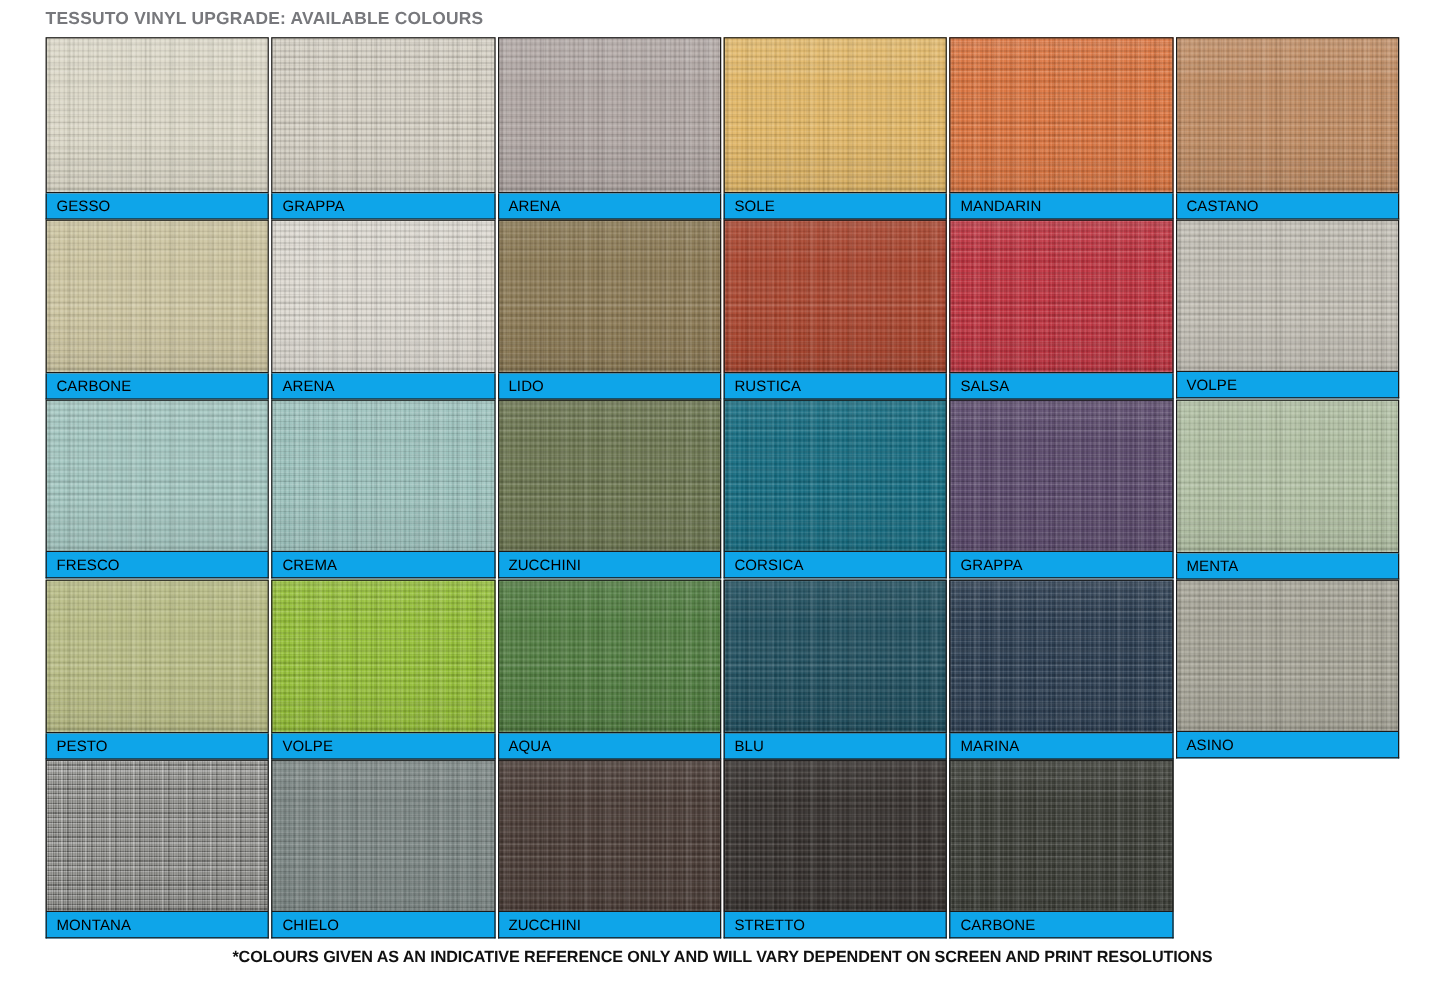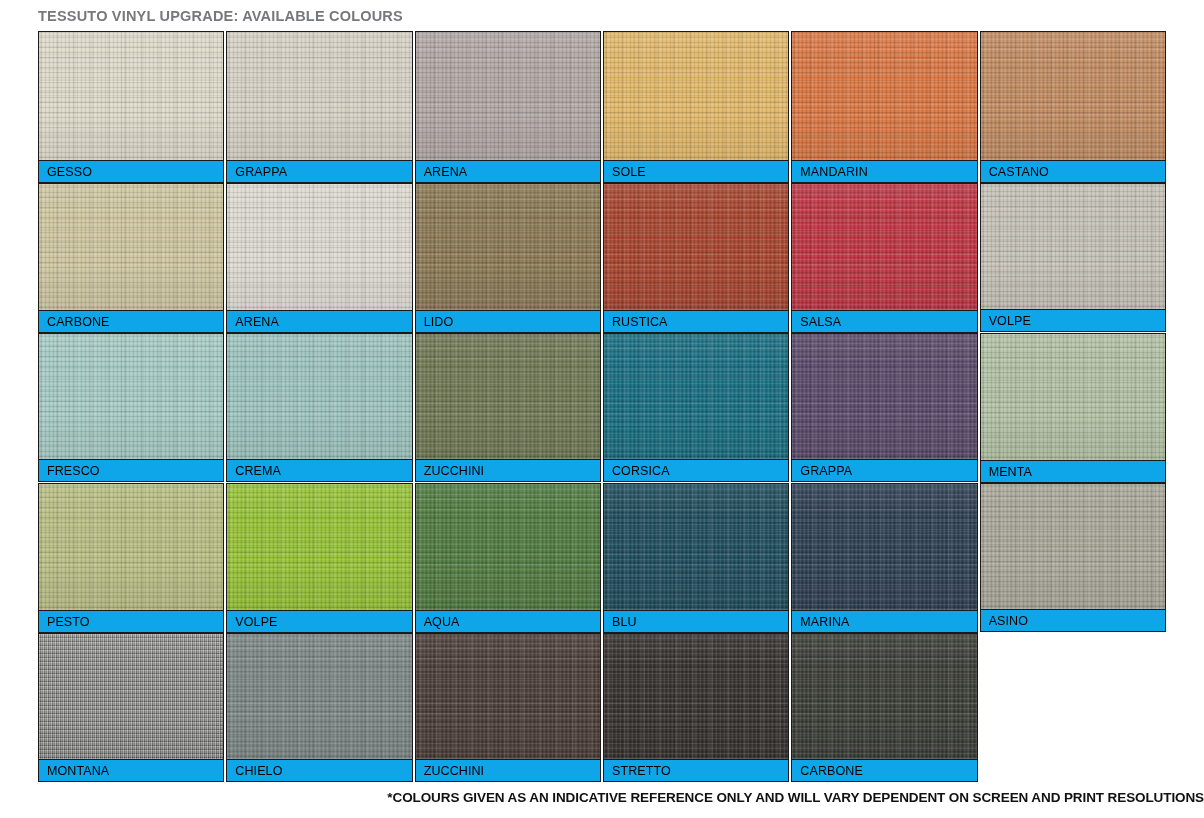--- a/index.html
+++ b/index.html
@@ -197,21 +197,21 @@
     white-space: nowrap;
     overflow: hidden;
   }
 
   
   .footer {
     position: absolute;
     left: 0;
     top: 790px;
     width: 1204px;
-    text-align: right;
+    text-align: center;
     font-size: 13.5px;
     font-weight: bold;
     color: #111111;
     letter-spacing: -0.1px;
     white-space: nowrap;
   }
 </style>
 </head>
 <body>
 

